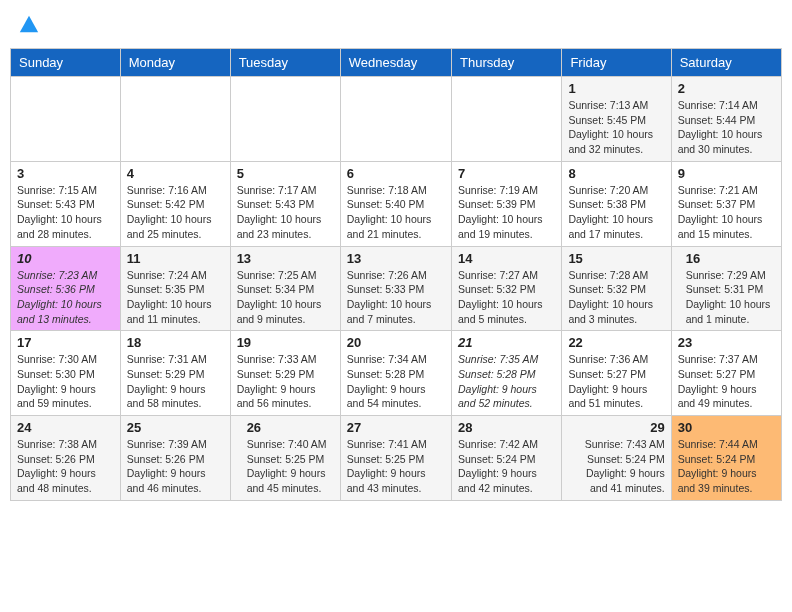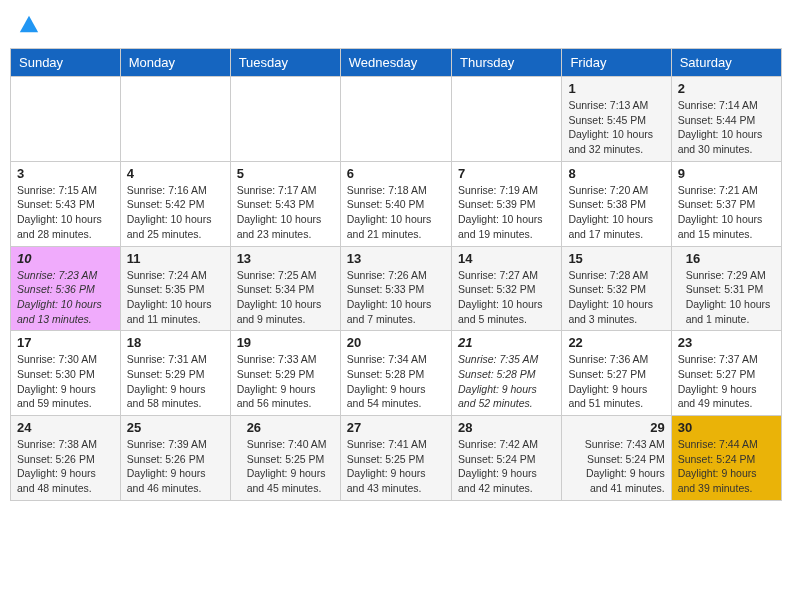--- a/index.html
+++ b/index.html
@@ -305,21 +305,21 @@
           <div class="day-info">Sunrise: 7:42 AM
 Sunset: 5:24 PM
 Daylight: 9 hours and 42 minutes.</div>
         </td>
         <td style="background: rgb(245, 245, 245); text-align: right;">
           <span class="day-number">29</span>
           <div class="day-info">Sunrise: 7:43 AM
 Sunset: 5:24 PM
 Daylight: 9 hours and 41 minutes.</div>
         </td>
-        <td style="background: #eab308;">
+        <td style="background: #fdba74;">
           <span class="day-number">30</span>
           <div class="day-info">Sunrise: 7:44 AM
 Sunset: 5:24 PM
 Daylight: 9 hours and 39 minutes.</div>
         </td>
       </tr>
     </tbody>
 </table>
 
 </body></html>

